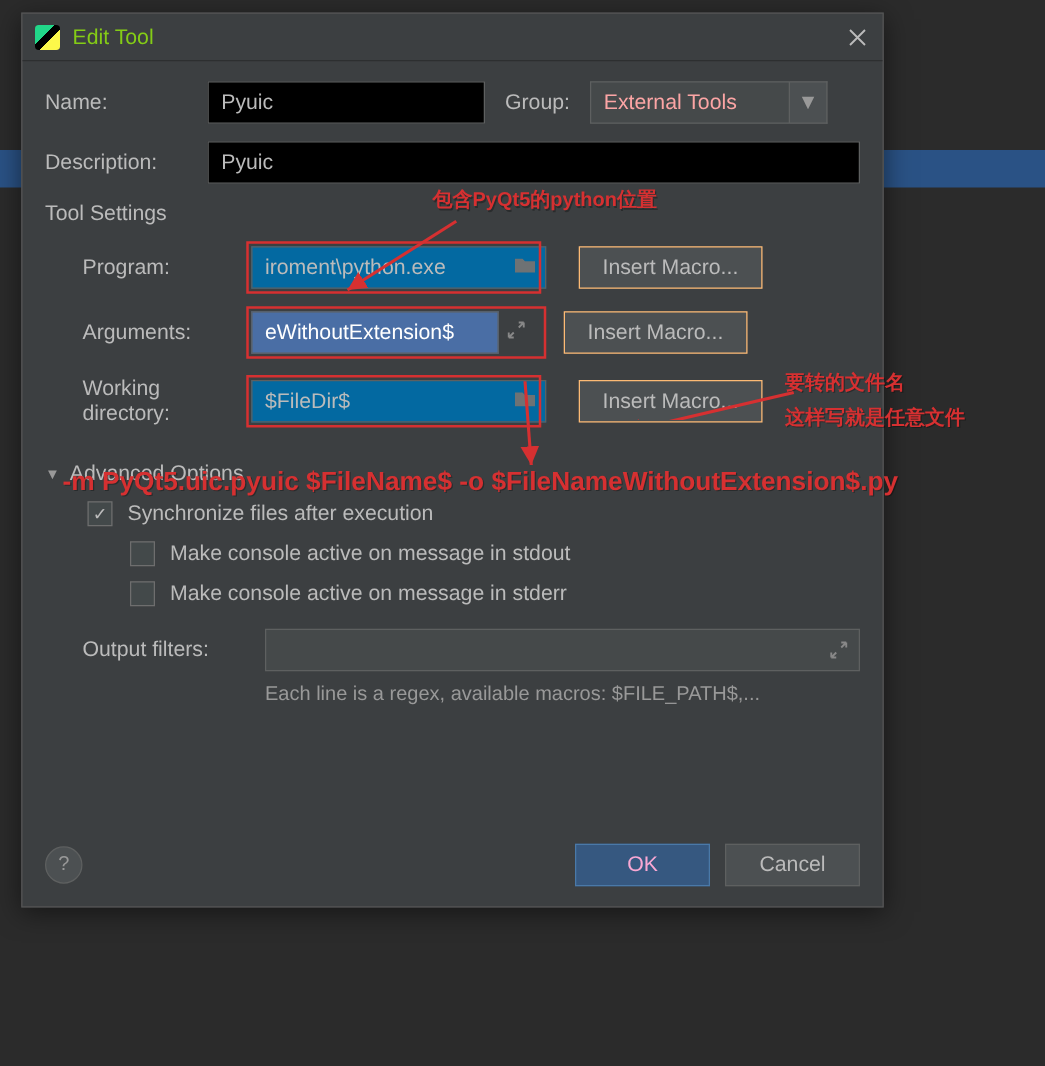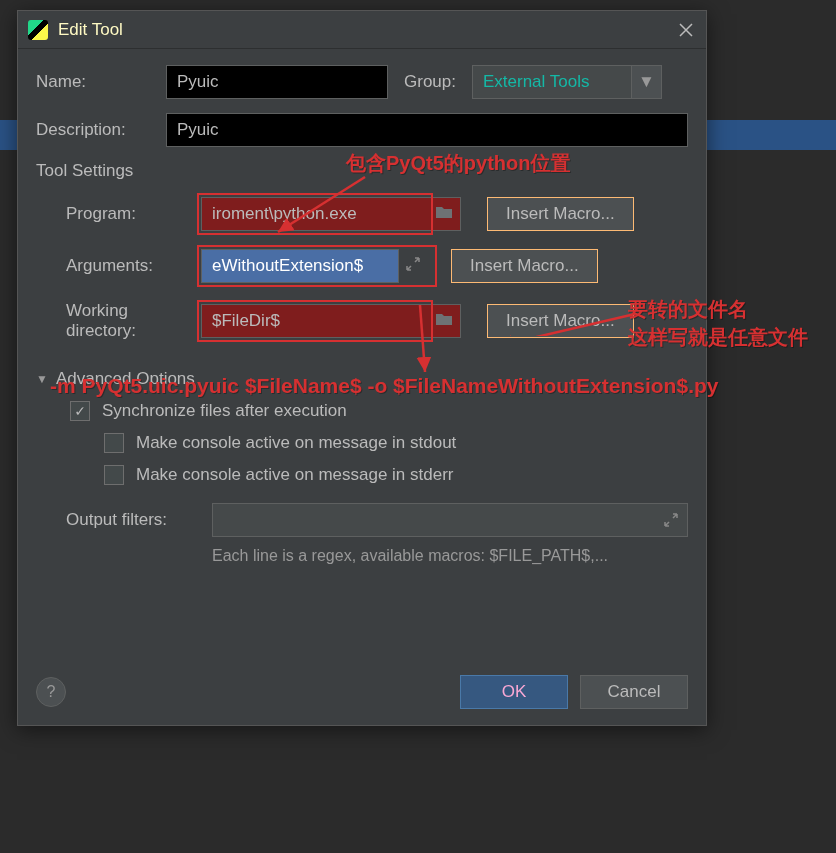--- a/index.html
+++ b/index.html
@@ -39,21 +39,21 @@
   border-bottom: 1px solid #2d2f30;
 }
 .app-icon {
   width: 20px;
   height: 20px;
   background: linear-gradient(135deg, #21d789 40%, #000 40%, #000 60%, #fcf84a 60%);
   border-radius: 3px;
   margin-right: 10px;
 }
 .title-text {
-  color: #fef9c3;
+  color: #84cc16;
   font-size: 17px;
   flex: 1;
 }
 .close-x {
   width: 20px;
   height: 20px;
   cursor: pointer;
   color: #bbb;
 }
 .content {
@@ -87,21 +87,21 @@
 .txt-name { width: 222px; }
 .txt-desc { flex: 1; }
 .combo {
   background: #45494a;
   border: 1px solid #5e6060;
   height: 34px;
   display: flex;
   align-items: center;
   padding: 0 10px;
   width: 160px;
-  color: #14b8a6;
+  color: #fca5a5;
 }
 .combo-arrow {
   width: 30px;
   height: 34px;
   background: #4c5052;
   border: 1px solid #5e6060;
   border-left: none;
   display: flex;
   align-items: center;
   justify-content: center;
@@ -116,28 +116,28 @@
   align-items: center;
   margin-bottom: 18px;
   position: relative;
 }
 .field-wrap {
   position: relative;
   display: flex;
   align-items: center;
 }
 .field-input {
-  background: #7f1d1d;
+  background: #0369a1;
   border: 1px solid #5e6060;
   color: #bbb;
   height: 34px;
   padding: 0 34px 0 10px;
   font-size: 17px;
   font-family: inherit;
-  width: 260px;
+  width: 236px;
 }
 .field-input.sel {
   background: #4a6ea5;
   color: #fff;
 }
 .folder-icon, .expand-icon {
   position: absolute;
   right: 8px;
   color: #888;
 }
@@ -244,21 +244,21 @@
   height: 34px;
   width: 108px;
   font-size: 17px;
   cursor: pointer;
   font-family: inherit;
 }
 .anno {
   position: absolute;
   color: #d63031;
   font-weight: bold;
-  font-size: 20px;
+  font-size: 16px;
   pointer-events: none;
   text-shadow: 1px 1px 0 rgba(0,0,0,0.3);
   white-space: nowrap;
 }
 svg.arrow { position: absolute; pointer-events: none; }
 </style>
 </head>
 <body>
 
 <div class="bg-strip"></div>

